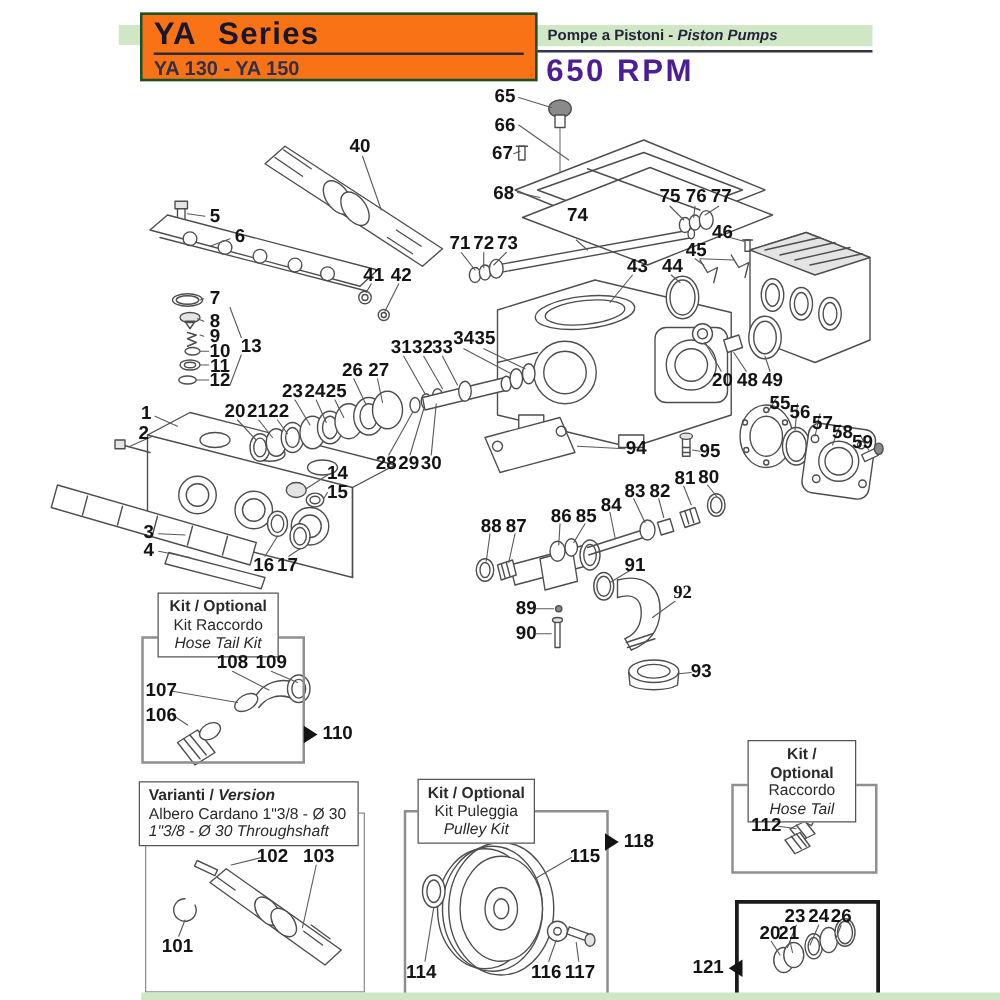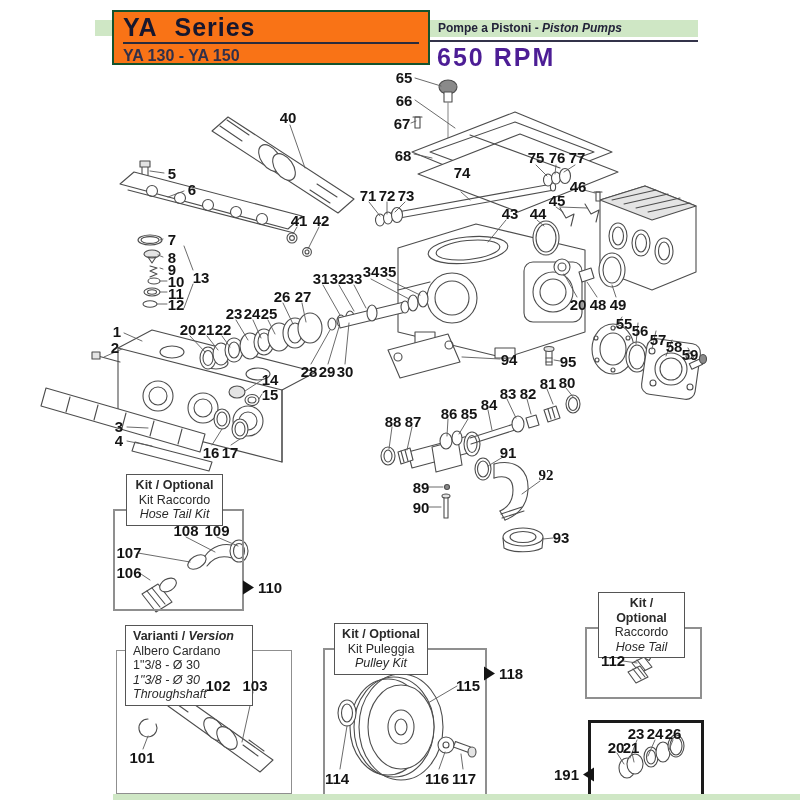--- a/index.html
+++ b/index.html
@@ -453,21 +453,21 @@
   </svg>
 
   <div class="kitbox" style="left:113px;top:509px;width:127px;height:98px;"></div>
   <div class="kittitle" style="left:126px;top:474px;width:97px;">
     <div class="b">Kit / Optional</div>
     <div>Kit Raccordo</div>
     <div class="i">Hose Tail Kit</div>
   </div>
 
   <div class="kitbox" style="left:116px;top:650px;width:174px;height:142px;border-width:1.5px;"></div>
-  <div class="kittitle left" style="left:125px;top:625px;width:128px;">
+  <div class="kittitle left" style="left:111px;top:625px;width:176px;">
     <div><span class="b">Varianti / </span><span class="b i">Version</span></div>
     <div>Albero Cardano 1"3/8 - Ø 30</div>
     <div class="i">1"3/8 - Ø 30 Throughshaft</div>
   </div>
 
   <div class="kitbox" style="left:323px;top:648px;width:160px;height:147px;"></div>
   <div class="kittitle" style="left:334px;top:623px;width:94px;">
     <div class="b">Kit / Optional</div>
     <div>Kit Puleggia</div>
     <div class="i">Pulley Kit</div>
@@ -484,21 +484,21 @@
 
   <div class="ref" style="left:243px;top:587px;">
     <span class="tri"></span>
     <span>110</span>
   </div>
   <div class="ref" style="left:484px;top:673px;">
     <span class="tri"></span>
     <span>118</span>
   </div>
   <div class="ref" style="left:554px;top:774px;">
-    <span>191</span>
+    <span>121</span>
     <span class="tril"></span>
   </div>
 
   <div id="callouts">
       <div class="co" style="left: 404px; top: 77px;">65</div>
       <div class="co" style="left: 404px; top: 100px;">66</div>
       <div class="co" style="left: 402px; top: 123px;">67</div>
       <div class="co" style="left: 403px; top: 155px;">68</div>
       <div class="co" style="left: 288px; top: 117px;">40</div>
       <div class="co" style="left: 172px; top: 173px;">5</div>

